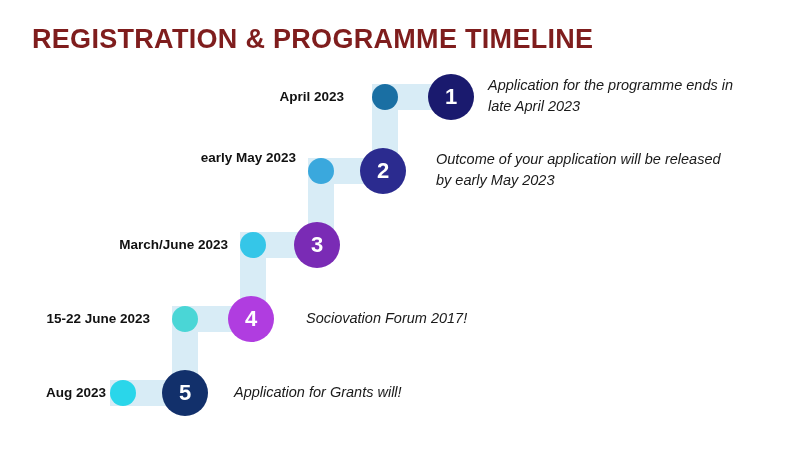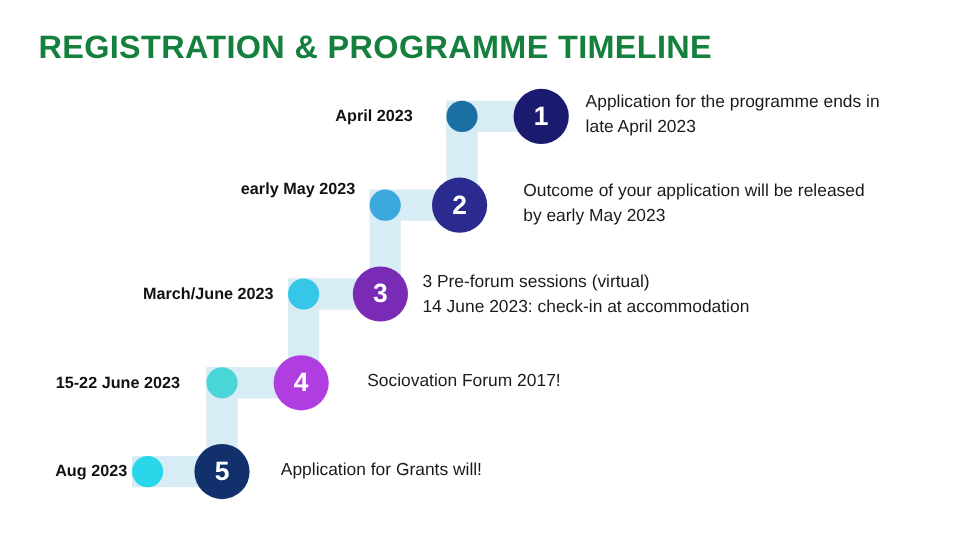--- a/index.html
+++ b/index.html
@@ -13,21 +13,21 @@
     font-family: "Liberation Sans", sans-serif;
     overflow: hidden;
     position: relative;
   }
   #title {
     position: absolute;
     left: 32px;
     top: 24px;
     font-size: 27px;
     font-weight: bold;
-    color: #15803d;
+    color: #7f1d1d;
     letter-spacing: 0.3px;
     white-space: nowrap;
   }
   .timeline {
     position: absolute;
     left: 0;
     top: 0;
     width: 800px;
     height: 450px;
   }
@@ -63,20 +63,21 @@
     font-size: 22px;
     font-weight: bold;
     display: flex;
     align-items: center;
     justify-content: center;
     line-height: 1;
   }
   .desc {
     position: absolute;
     font-size: 14.5px;
+    font-style: italic;
     color: #1a1a1a;
     line-height: 1.45;
     white-space: pre-line;
   }
 </style>
 </head>
 <body>
 
 <div id="title">REGISTRATION &amp; PROGRAMME TIMELINE</div>
 
@@ -109,22 +110,20 @@
     <div class="dot-small" style="left:308px; top:12px; background:#3aa8dd;"></div>
     <div class="circle" style="left:360px; top:2px; background:#2b2b8f;">2</div>
     <div class="desc" style="left:436px; top:3px; width:350px;">Outcome of your application will be released
 by early May 2023</div>
   </div>
 
   <div class="row" style="left:0; top:220px; width:800px;">
     <div class="row-label" style="left:28px; top:17px; width:200px;">March/June 2023</div>
     <div class="dot-small" style="left:240px; top:12px; background:#35c6e8;"></div>
     <div class="circle" style="left:294px; top:2px; background:#7a2bb5;">3</div>
-    <div class="desc" style="left:352px; top:5px; width:350px;">3 Pre-forum sessions (virtual)
-14 June 2023: check-in at accommodation</div>
   </div>
 
   <div class="row" style="left:0; top:294px; width:648px;">
     <div class="row-label" style="left:-50px; top:17px; width:200px;">15-22 June 2023</div>
     <div class="dot-small" style="left:172px; top:12px; background:#4ad6d6;"></div>
     <div class="circle" style="left:228px; top:2px; background:#b03de0;">4</div>
     <div class="desc" style="left:306px; top:14px; width:350px;">Sociovation Forum 2017!</div>
   </div>
 
   <div class="row" style="left:0; top:368px; width:760px;">

